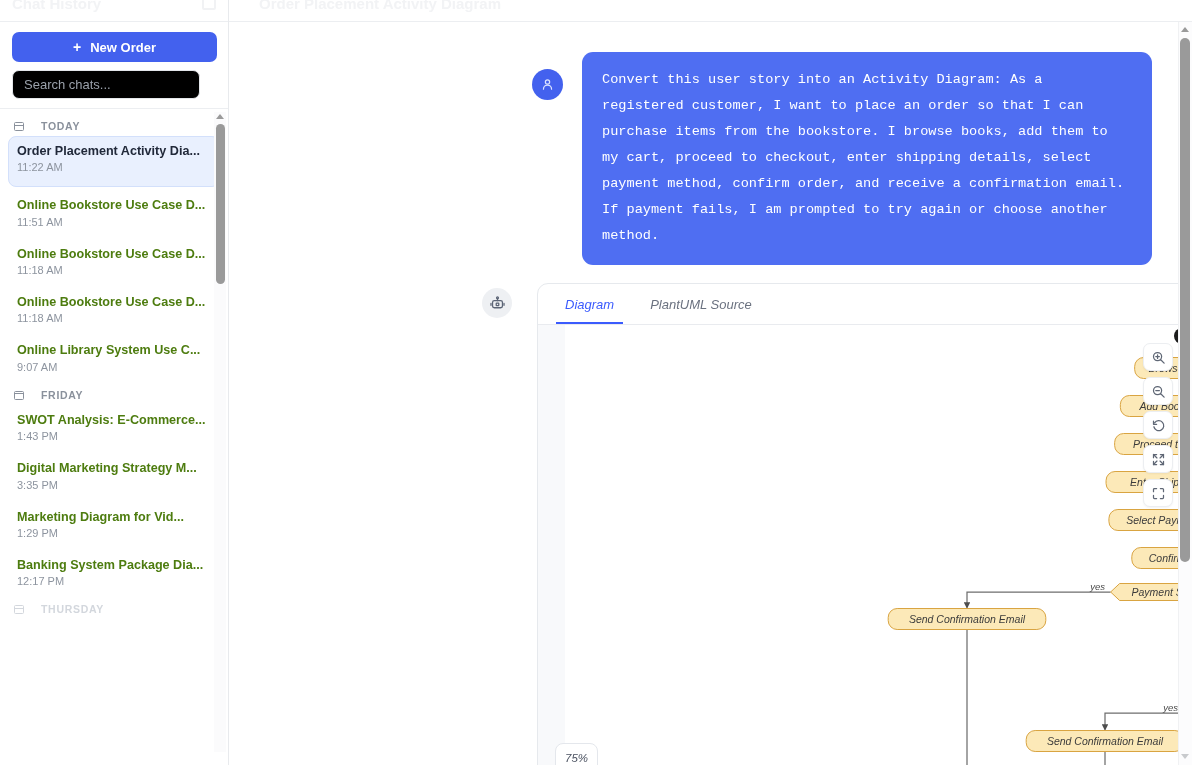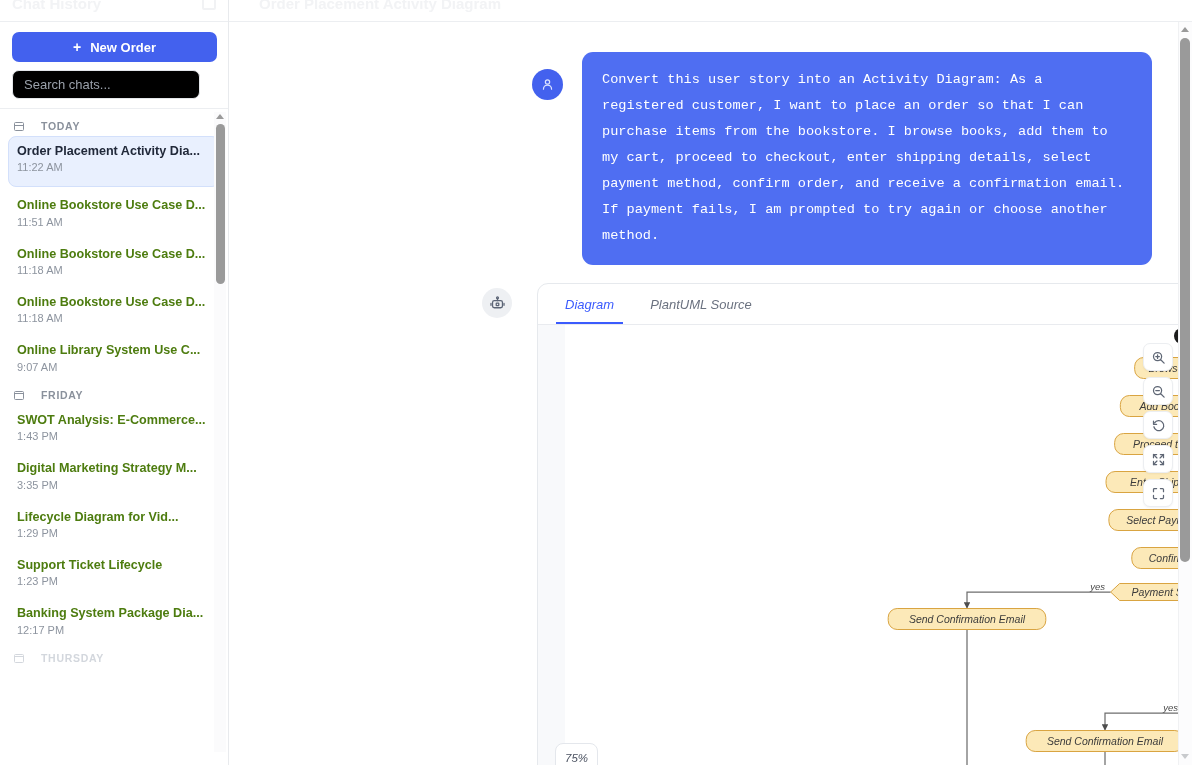--- a/index.html
+++ b/index.html
@@ -262,26 +262,22 @@
         </div>
         <div class="chat-item">
           <div class="chat-title">SWOT Analysis: E-Commerce...</div>
           <div class="chat-time">1:43 PM</div>
         </div>
         <div class="chat-item">
           <div class="chat-title">Digital Marketing Strategy M...</div>
           <div class="chat-time">3:35 PM</div>
         </div>
         <div class="chat-item">
-          <div class="chat-title">Lifecycle Diagram for Vid...</div>
+          <div class="chat-title">Marketing Diagram for Vid...</div>
           <div class="chat-time">1:29 PM</div>
-        </div>
-        <div class="chat-item">
-          <div class="chat-title">Support Ticket Lifecycle</div>
-          <div class="chat-time">1:23 PM</div>
         </div>
         <div class="chat-item">
           <div class="chat-title">Banking System Package Dia...</div>
           <div class="chat-time">12:17 PM</div>
         </div>
         <div class="group-label faded">
           <span class="cal-icon">
             <i></i>
           </span>
           <span>THURSDAY</span>

